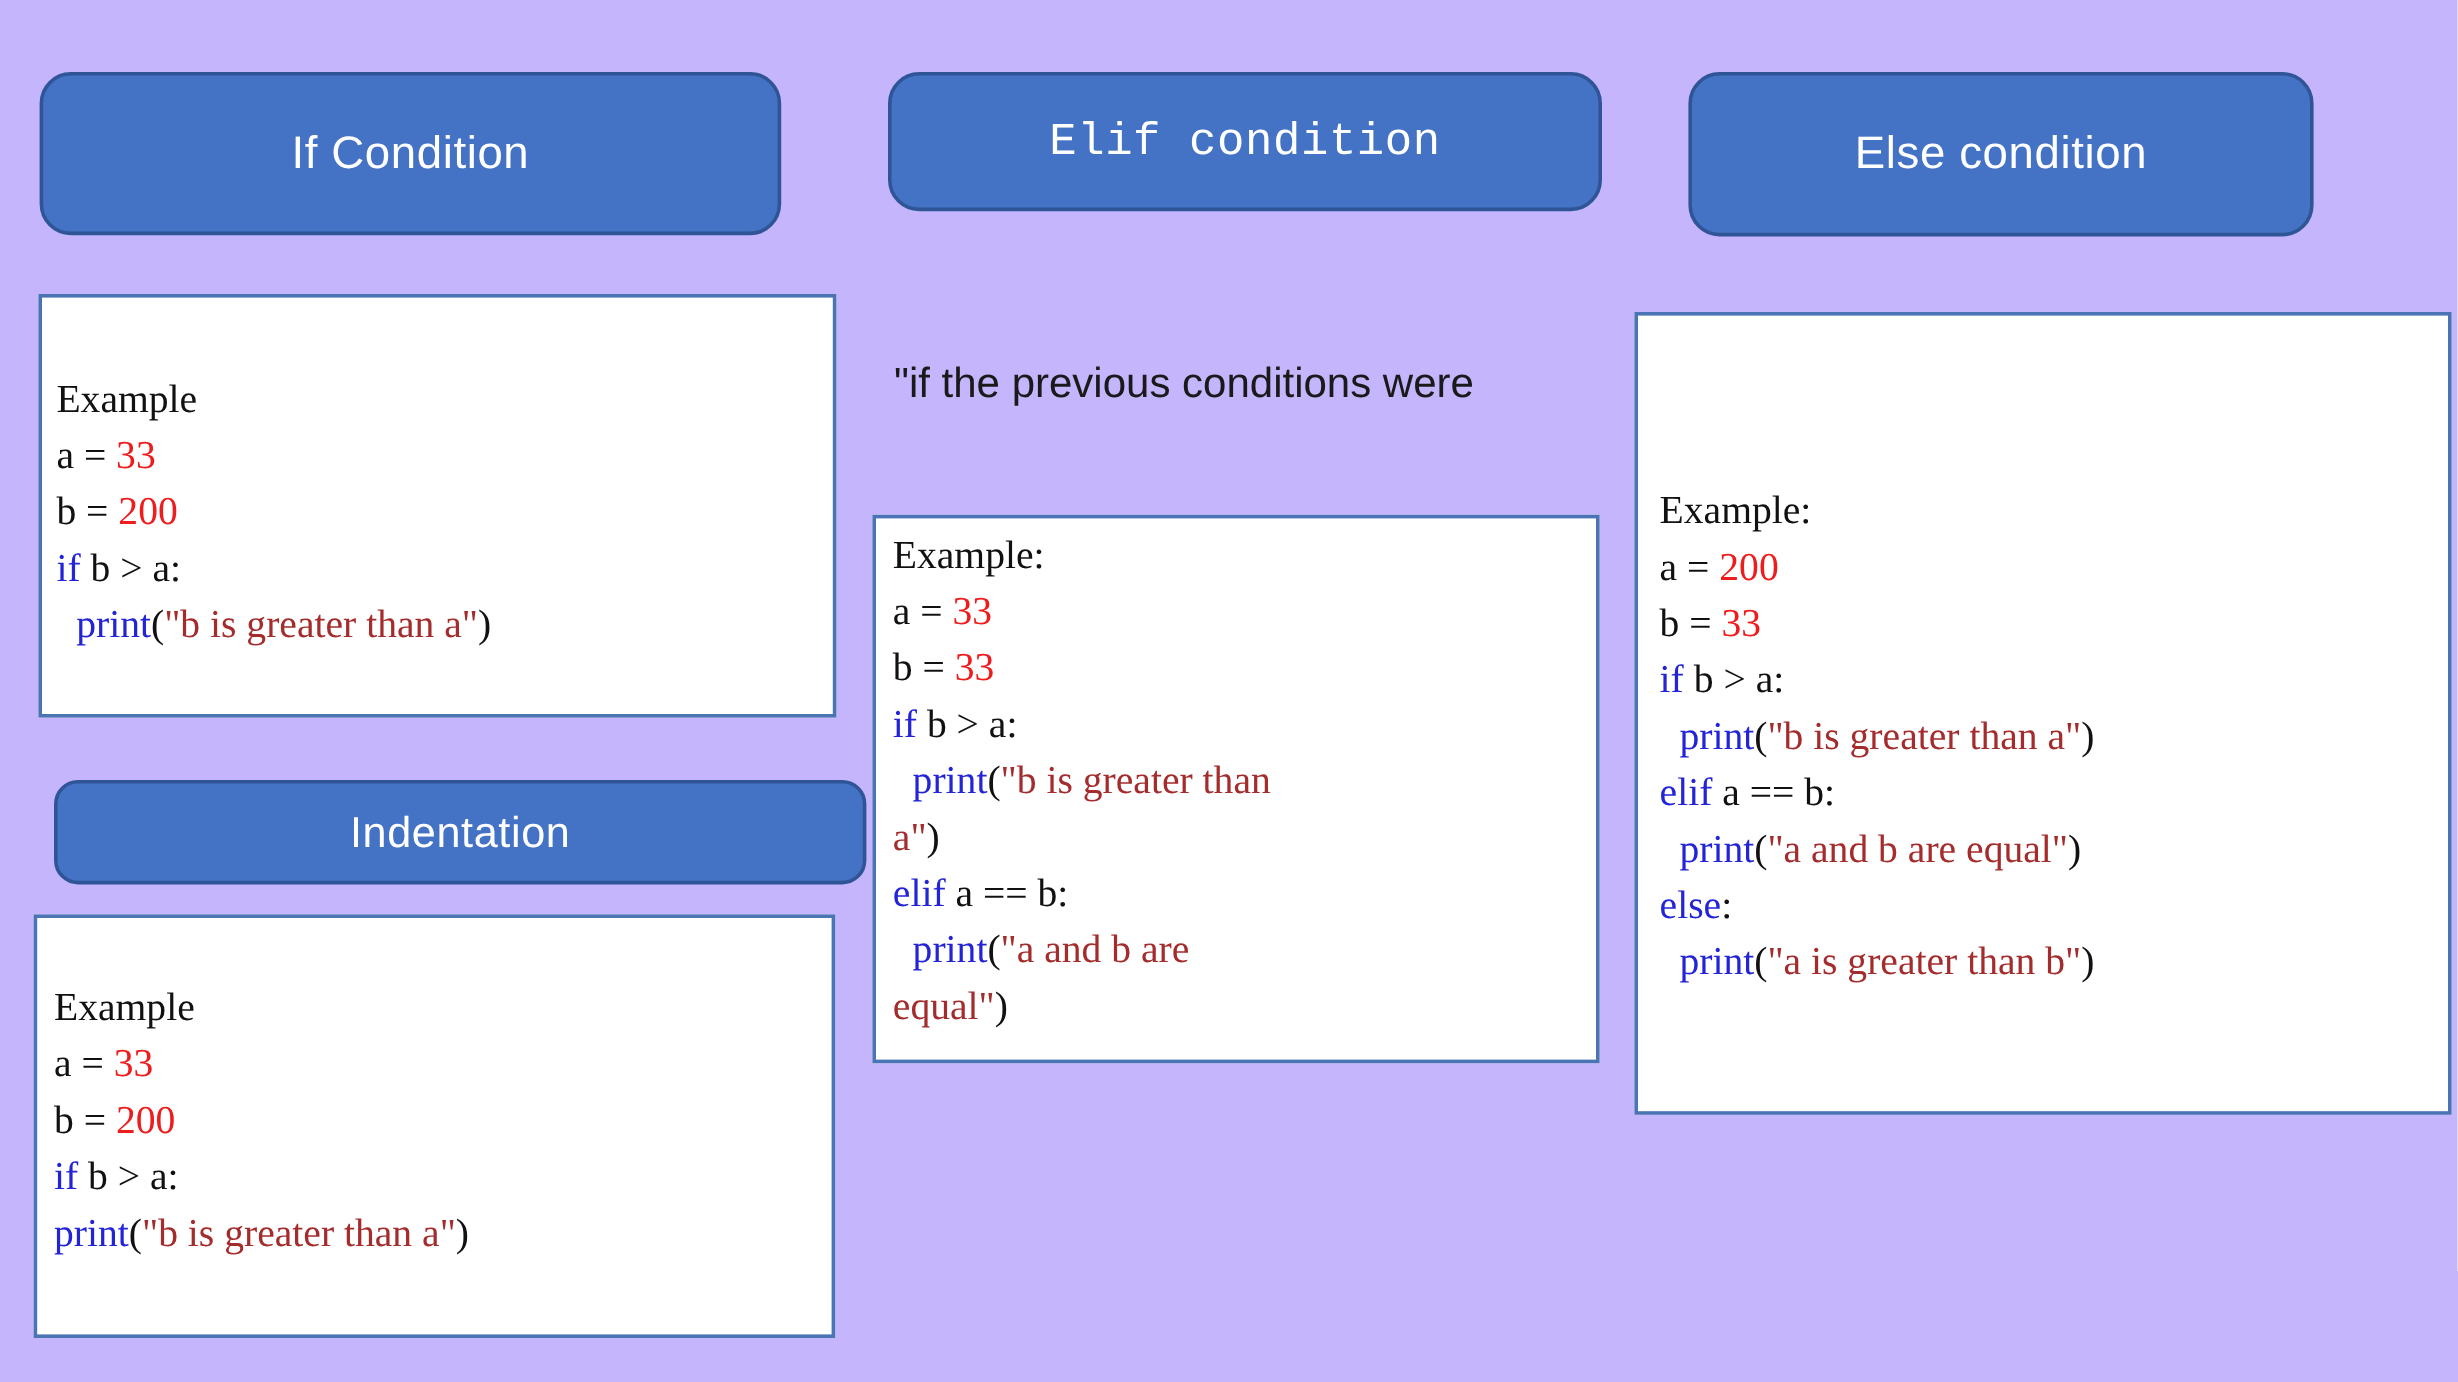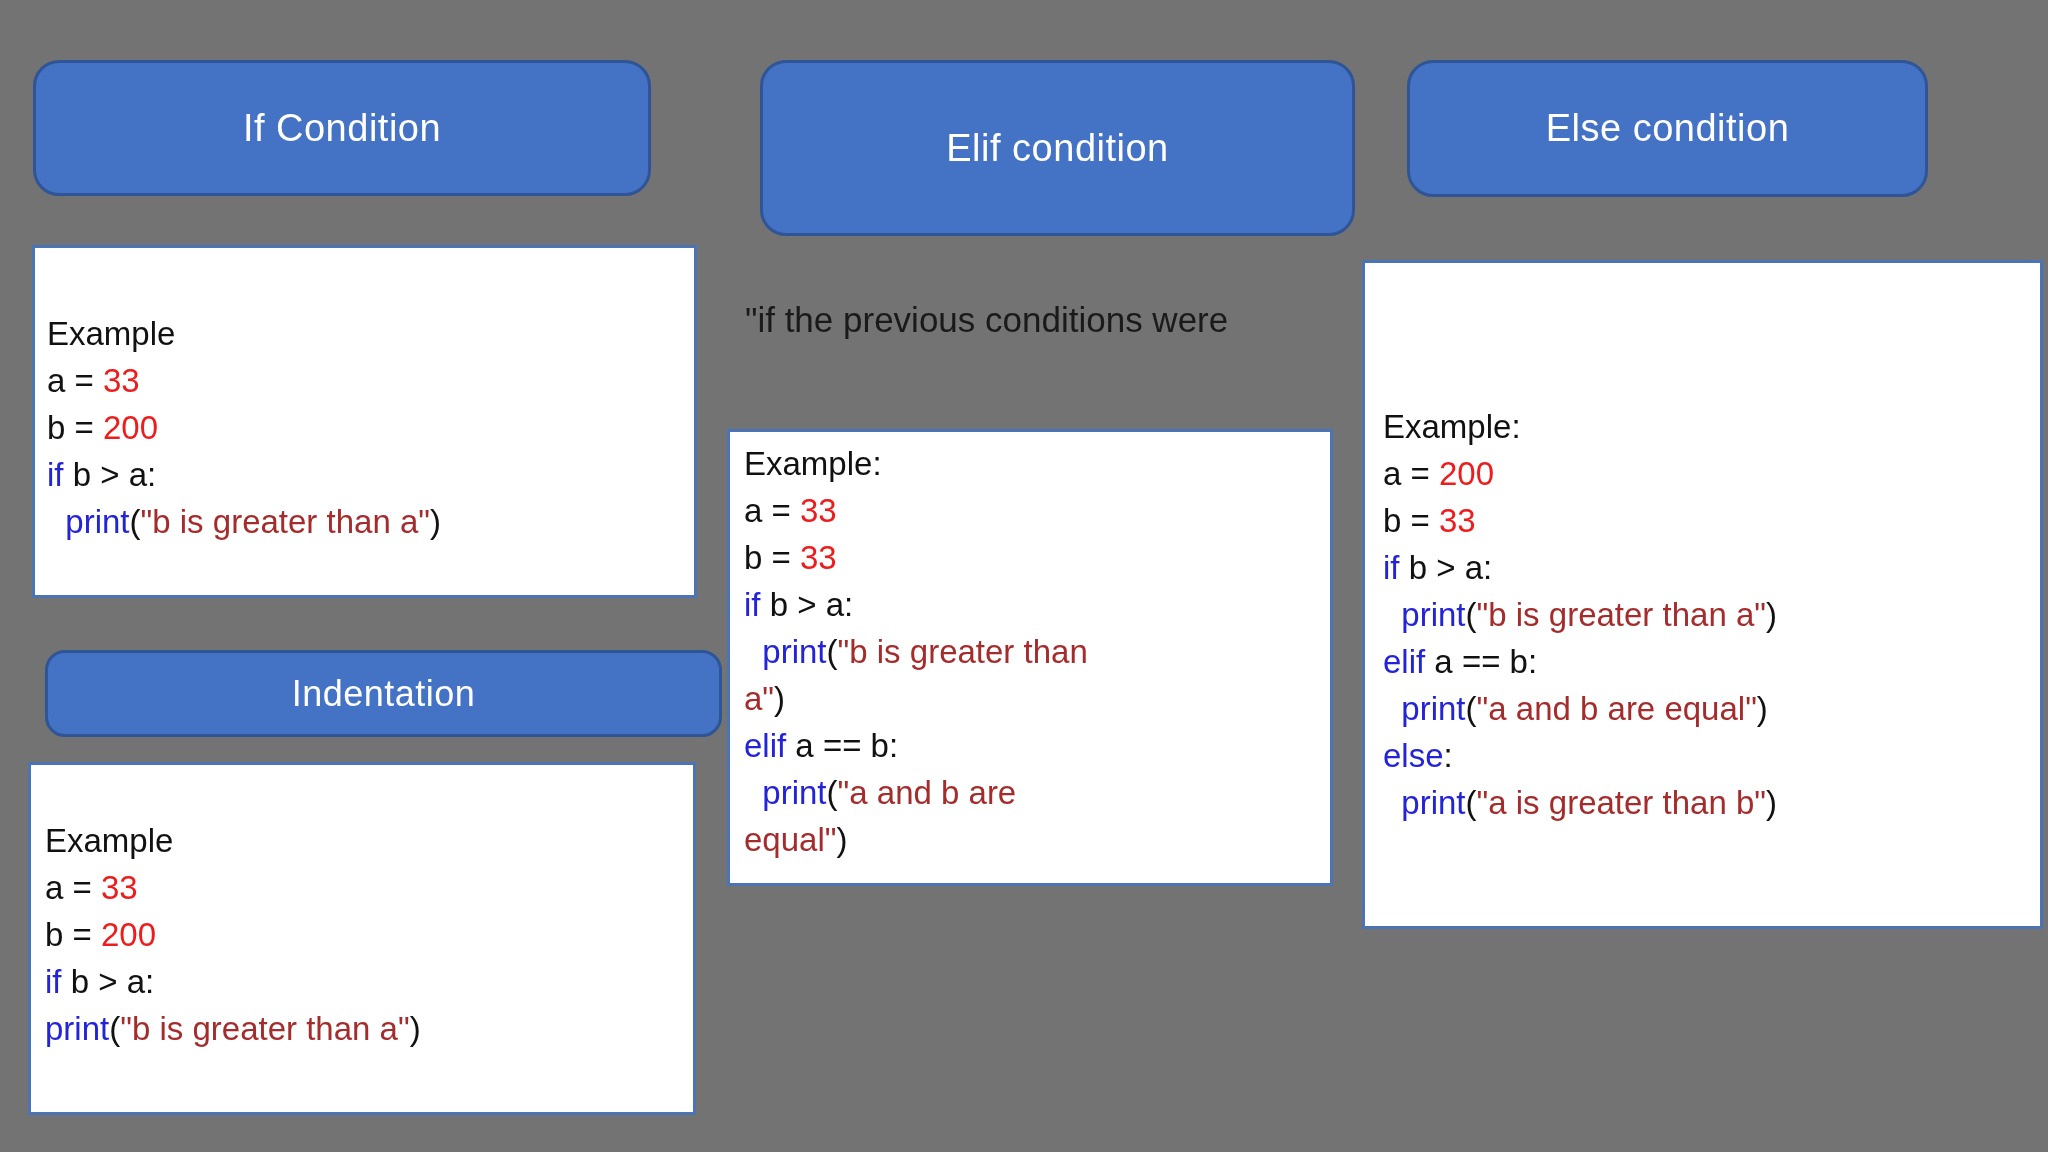--- a/index.html
+++ b/index.html
@@ -22,30 +22,30 @@
     border-radius: 26px;
     color: var(--hdr-text, #ffffff);
     display: flex;
     align-items: center;
     justify-content: center;
     font-size: 38px;
     letter-spacing: 0.5px;
     box-sizing: border-box;
   }
   #hdr-if     { left: 33px;   top: 60px;  width: 618px; height: 136px; }
-  #hdr-elif   { left: 760px;  top: 60px;  width: 595px; height: 176px; }
+  #hdr-elif   { left: 740px;  top: 60px;  width: 595px; height: 116px; font-family: Liberation Mono, monospace; }
   #hdr-else   { left: 1407px; top: 60px;  width: 521px; height: 137px; }
   #hdr-indent { left: 45px;   top: 650px; width: 677px; height: 87px;  font-size: 36px; border-radius: 20px; }
 
   .codebox {
     position: absolute;
     background: #ffffff;
     border: 3px solid var(--box-border, #4a74b4);
     box-sizing: border-box;
-    font-family: Liberation Sans, sans-serif;
+    font-family: Liberation Serif, serif;
     font-size: 33px;
     line-height: 47px;
     color: var(--tok-pln, #111111);
     white-space: pre;
     overflow: hidden;
   }
   #box-if     { left: 32px;   top: 245px; width: 665px; height: 353px; padding: 62px 8px 0 12px; }
   #box-indent { left: 28px;   top: 762px; width: 668px; height: 353px; padding: 52px 8px 0 14px; }
   #box-elif   { left: 727px;  top: 429px; width: 606px; height: 457px; padding: 8px 8px 0 14px; }
   #box-else   { left: 1362px; top: 260px; width: 681px; height: 669px; padding: 140px 8px 0 18px; }
@@ -62,21 +62,21 @@
     top: 292px;
     width: 620px;
     font-size: 35px;
     line-height: 55px;
     color: var(--desc-text, #1a1a1a);
   }
 </style>
 </head>
 <body>
 
-<div id="canvas" style="background: #737373;">
+<div id="canvas" style="background: #c4b5fd;">
 
   <div class="hdr" id="hdr-if">
     <span>If Condition</span>
   </div>
 
   <div class="hdr" id="hdr-elif">
     <span>Elif condition</span>
   </div>
 
   <div class="hdr" id="hdr-else">

